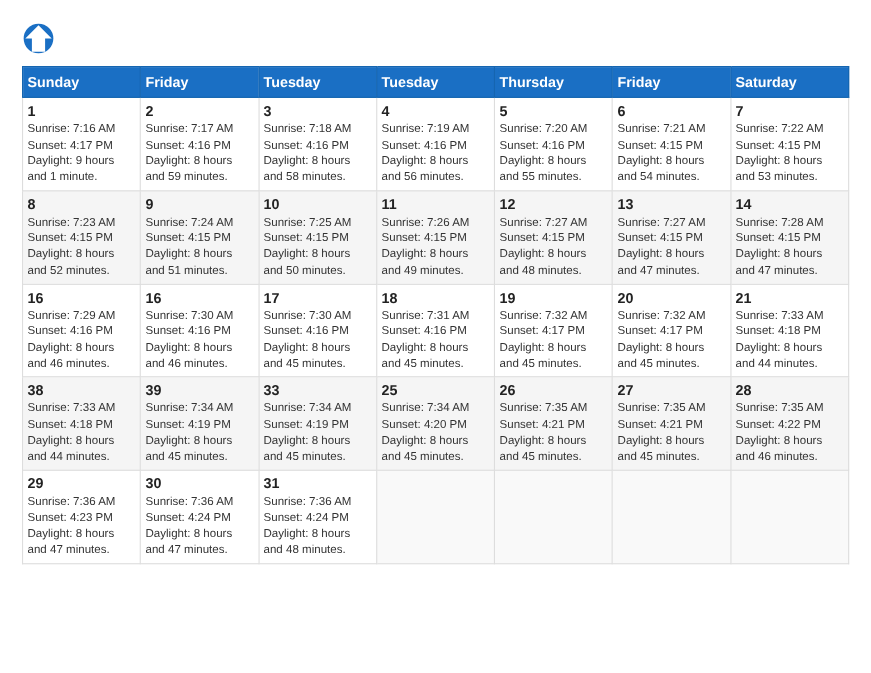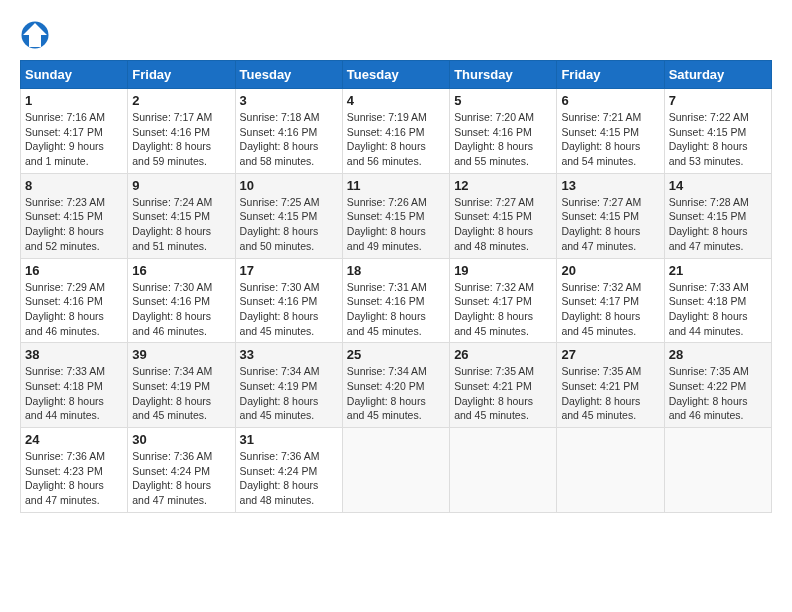--- a/index.html
+++ b/index.html
@@ -242,21 +242,21 @@
         <span class="day-number">27</span>
         <span class="day-info">Sunrise: 7:35 AM<br>Sunset: 4:21 PM<br>Daylight: 8 hours and 45 minutes.</span>
       </td>
         <td>
         <span class="day-number">28</span>
         <span class="day-info">Sunrise: 7:35 AM<br>Sunset: 4:22 PM<br>Daylight: 8 hours and 46 minutes.</span>
       </td>
       </tr>
       <tr>
         <td>
-        <span class="day-number">24</span>
+        <span class="day-number">29</span>
         <span class="day-info">Sunrise: 7:36 AM<br>Sunset: 4:23 PM<br>Daylight: 8 hours and 47 minutes.</span>
       </td>
         <td>
         <span class="day-number">30</span>
         <span class="day-info">Sunrise: 7:36 AM<br>Sunset: 4:24 PM<br>Daylight: 8 hours and 47 minutes.</span>
       </td>
         <td>
         <span class="day-number">31</span>
         <span class="day-info">Sunrise: 7:36 AM<br>Sunset: 4:24 PM<br>Daylight: 8 hours and 48 minutes.</span>
       </td>

